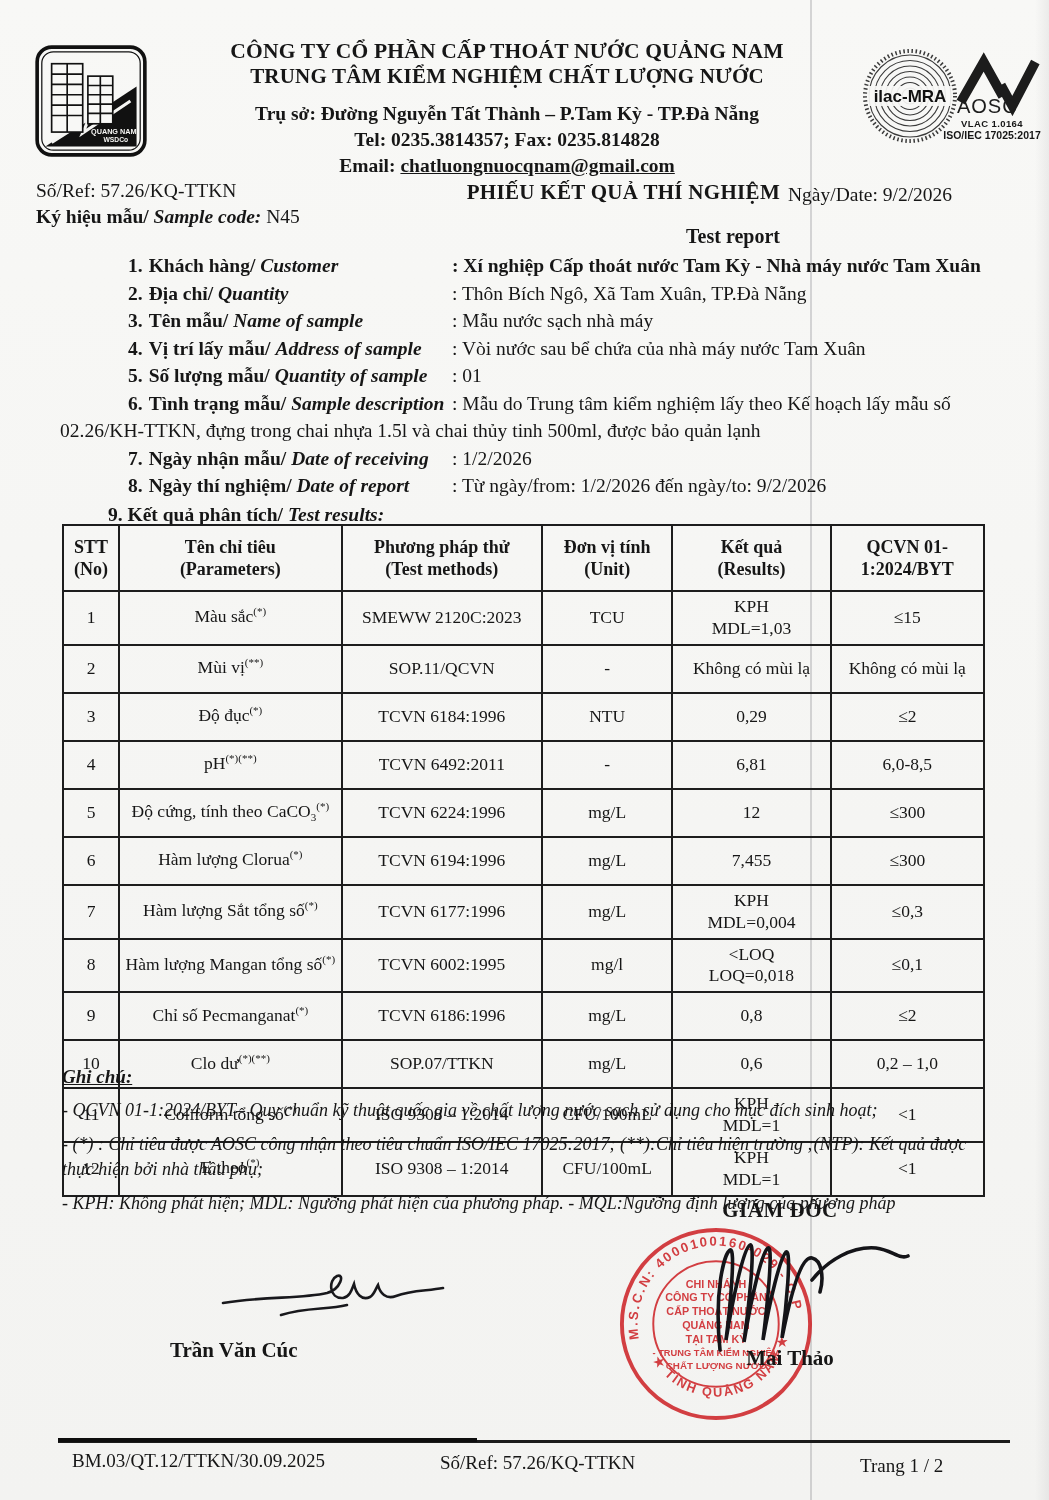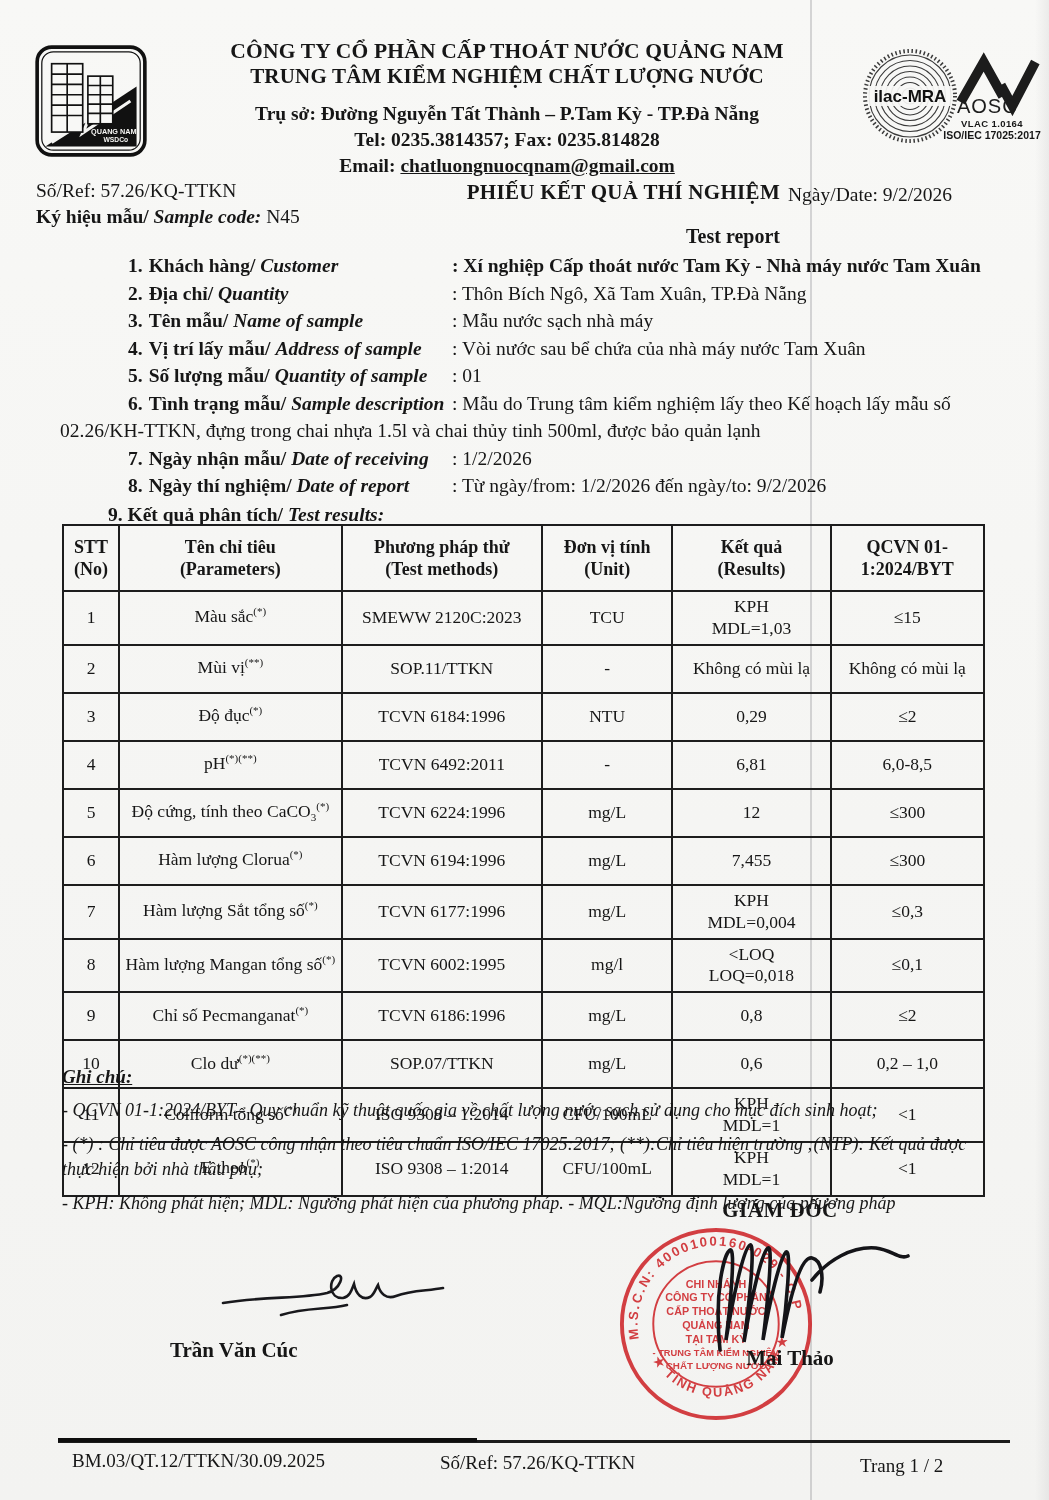--- a/index.html
+++ b/index.html
@@ -256,21 +256,21 @@
       <td>
               <div>KPH</div>
               <div>MDL=1,03</div>
             </td>
       <td>≤15</td>
     </tr>
 
     <tr>
       <td>2</td>
       <td class="c-name"><span>Mùi vị</span><sub></sub><sup>(**)</sup></td>
-      <td>SOP.11/TTKN</td>
+      <td>SOP.11/QCVN</td>
       <td>-</td>
       <td>
               <div>Không có mùi lạ</div>
               <div></div>
             </td>
       <td>Không có mùi lạ</td>
     </tr>
 
     <tr>
       <td>3</td>

